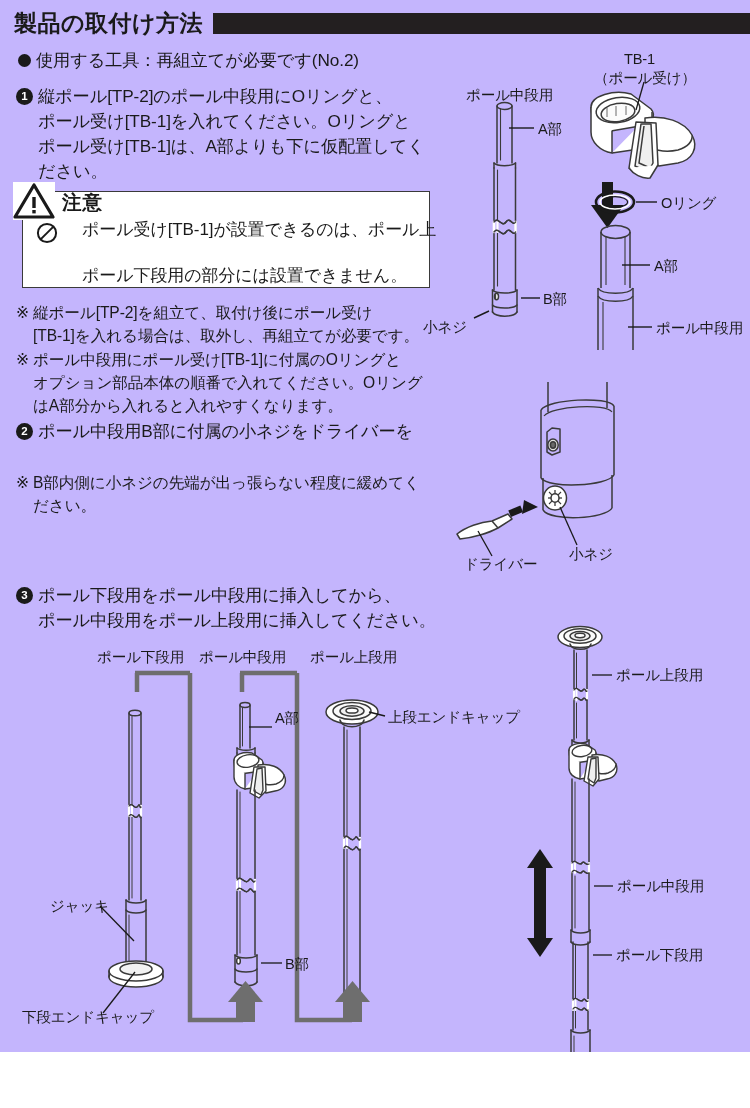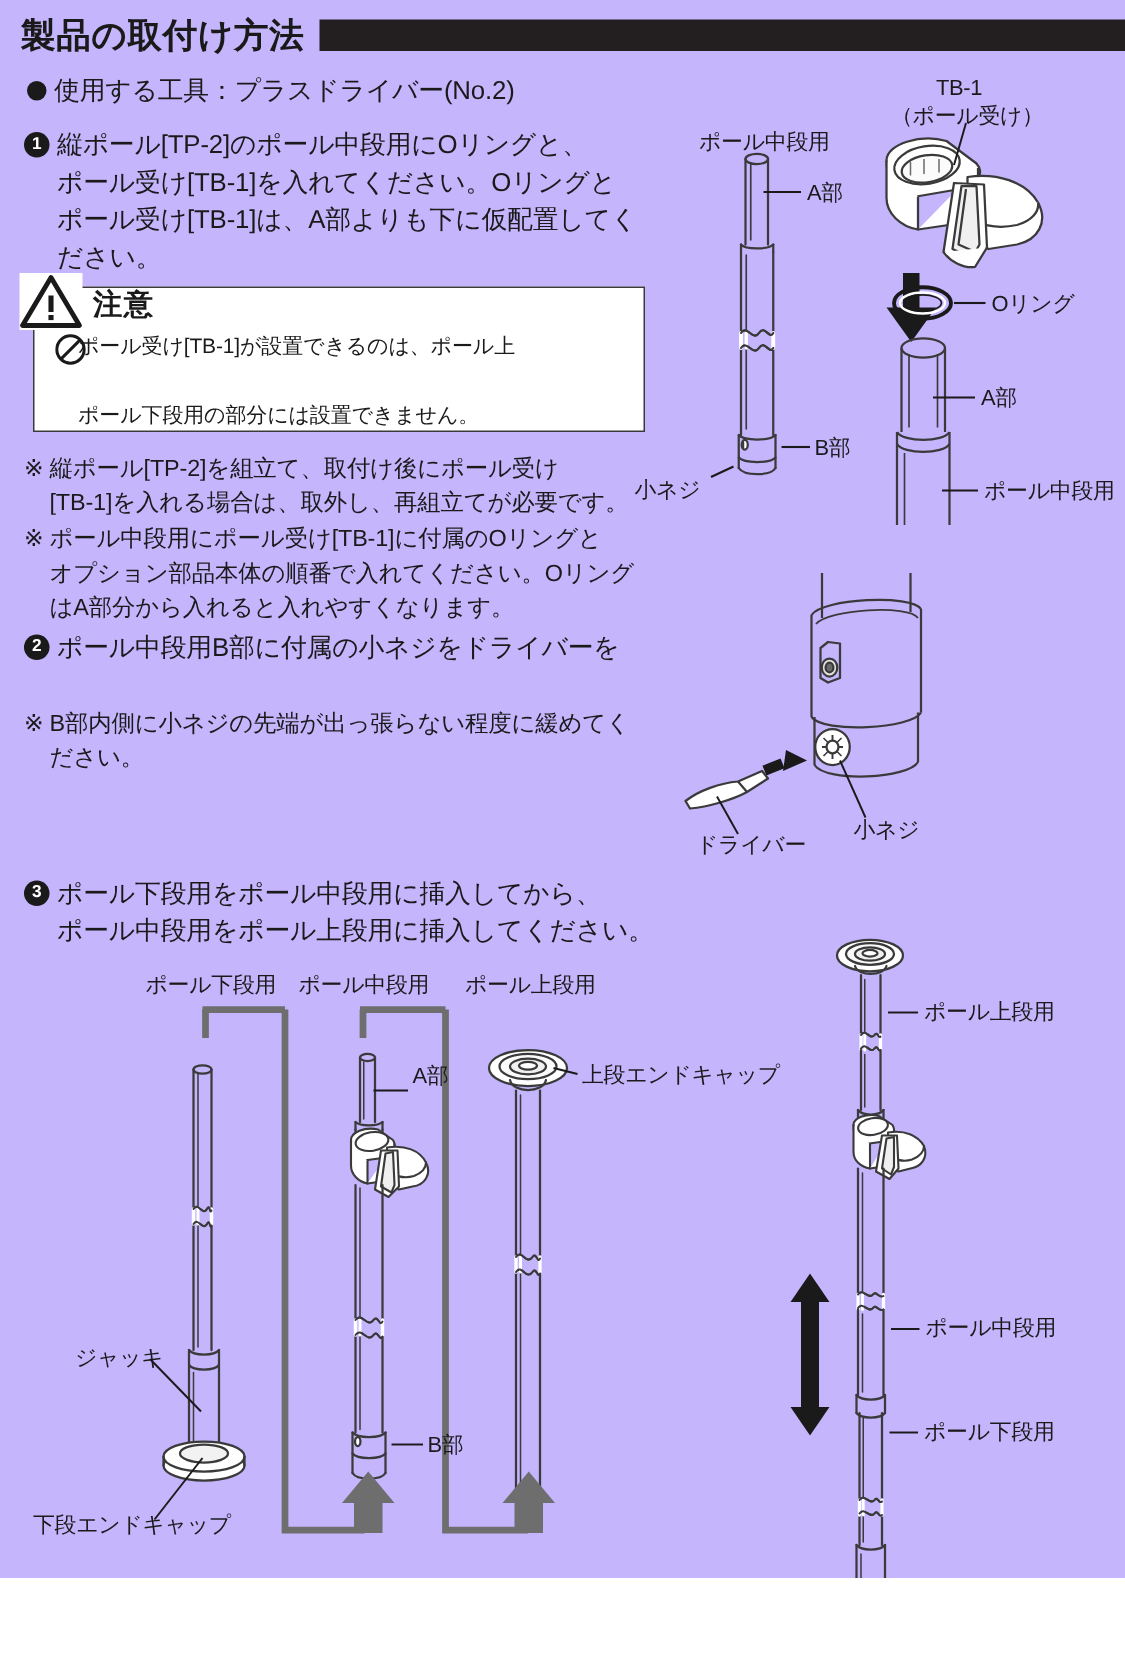--- a/index.html
+++ b/index.html
@@ -106,22 +106,22 @@
     letter-spacing: 1px;
     color: #1a1a1a;
   }
   .nogo {
     position: absolute;
     left: 36px; top: 222px;
     width: 22px; height: 22px;
   }
   .caution-text {
     position: absolute;
-    left: 52px; top: 218px;
-    font-size: 14px;
+    left: 82px; top: 218px;
+    font-size: 17px;
     line-height: 24px;
     white-space: pre;
     color: #1a1a1a;
     letter-spacing: -0.1px;
   }
 
   
   .dl {
     position: absolute;
     font-size: 14.6px;
@@ -144,21 +144,21 @@
 <body>
 
 <div id="page">
 
   <div class="header">
     <div class="header-title">製品の取付け方法</div>
     <div class="header-bar"></div>
   </div>
 
   <div class="dotmark" style="left:18px; top:54px;"></div>
-  <div class="tx" style="left:36px; top:48px;">使用する工具：プラスドライバー(No.2)</div>
+  <div class="tx" style="left:36px; top:48px;">使用する工具：再組立てが必要です(No.2)</div>
 
   <div class="numcircle" style="left:16px; top:88px;">1</div>
   <div class="tx" style="left:38px; top:84px;">縦ポール[TP-2]のポール中段用にOリングと、</div>
   <div class="tx" style="left:38px; top:109px;">ポール受け[TB-1]を入れてください。Oリングと</div>
   <div class="tx" style="left:38px; top:134px;">ポール受け[TB-1]は、A部よりも下に仮配置してく</div>
   <div class="tx" style="left:38px; top:159px;">ださい。</div>
 
   <div class="caution-box"></div>
   <div class="caution-tri">
     <svg width="42" height="38" viewBox="0 0 42 38">

